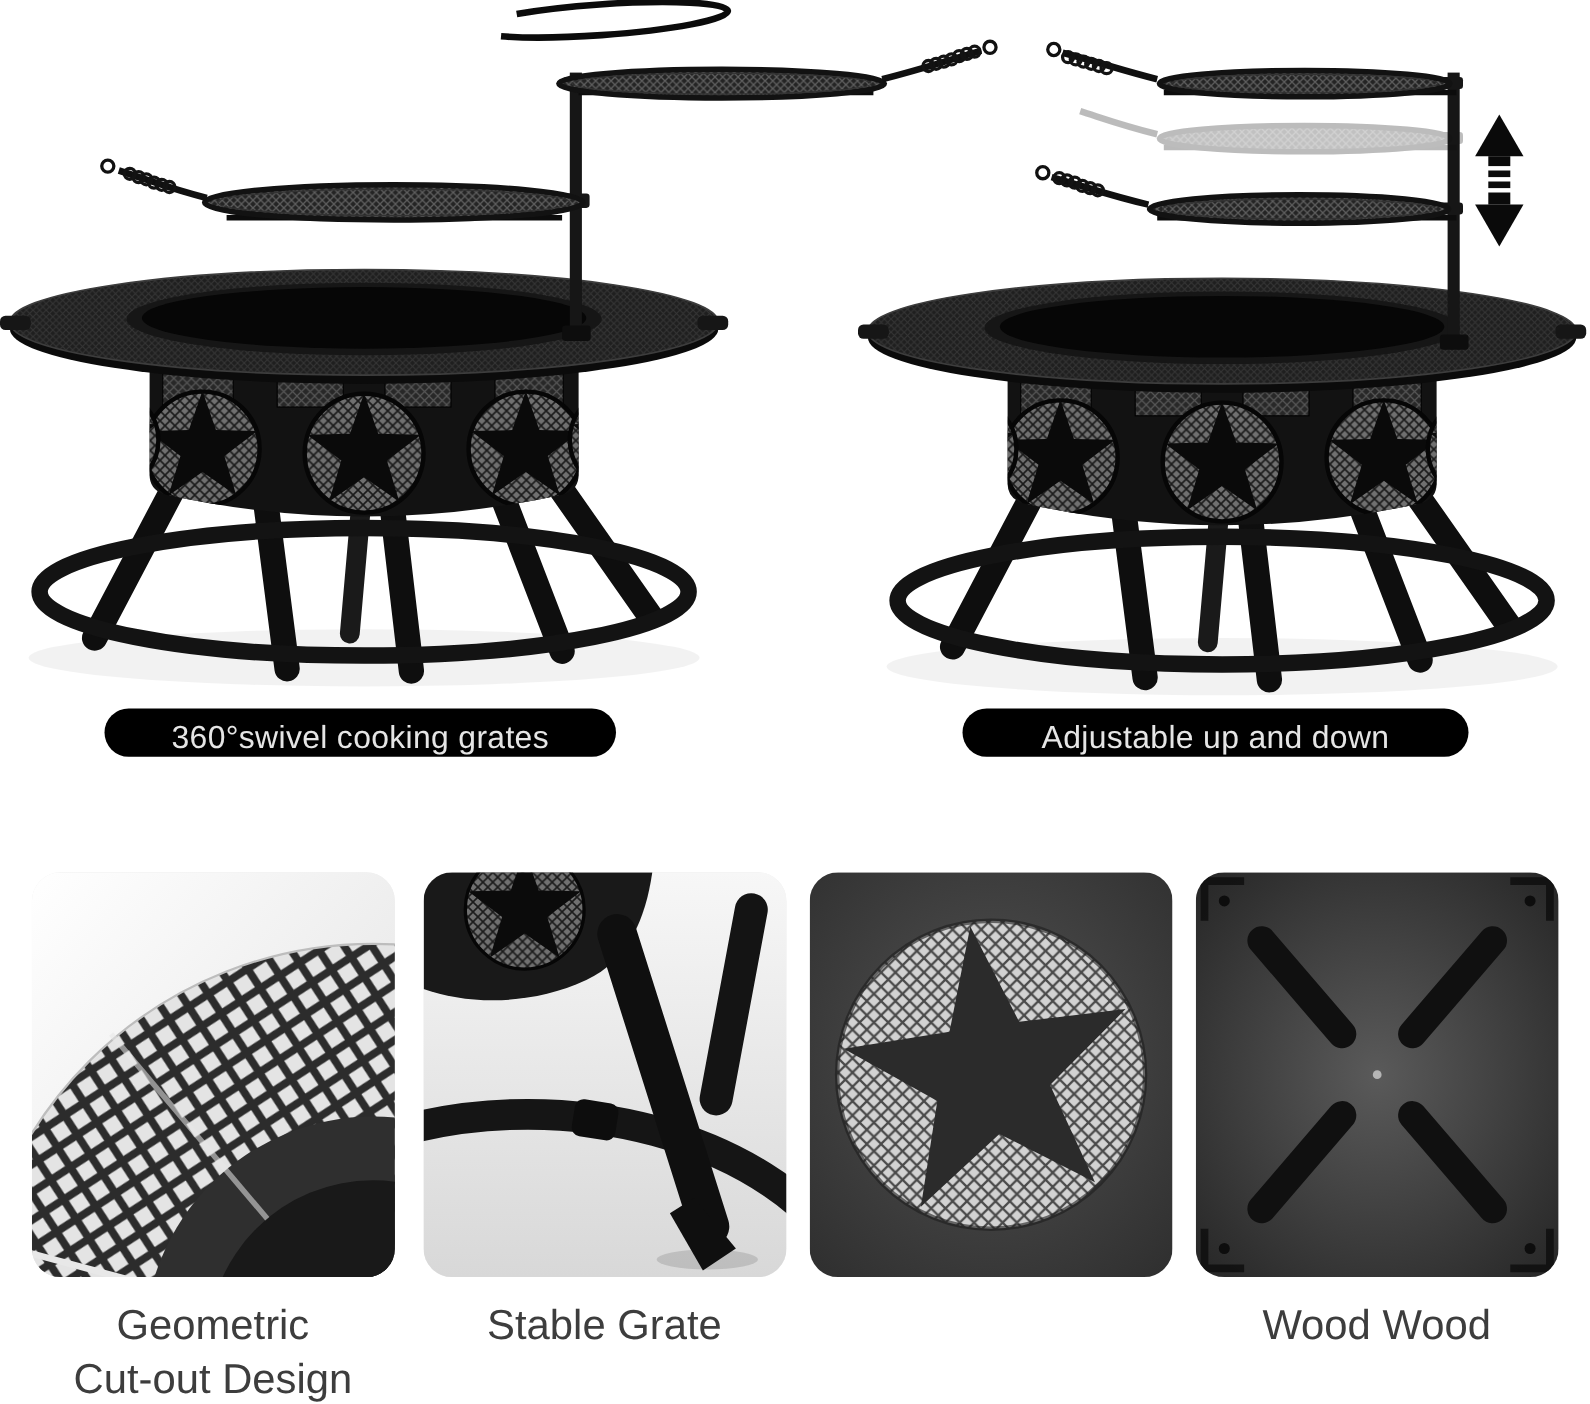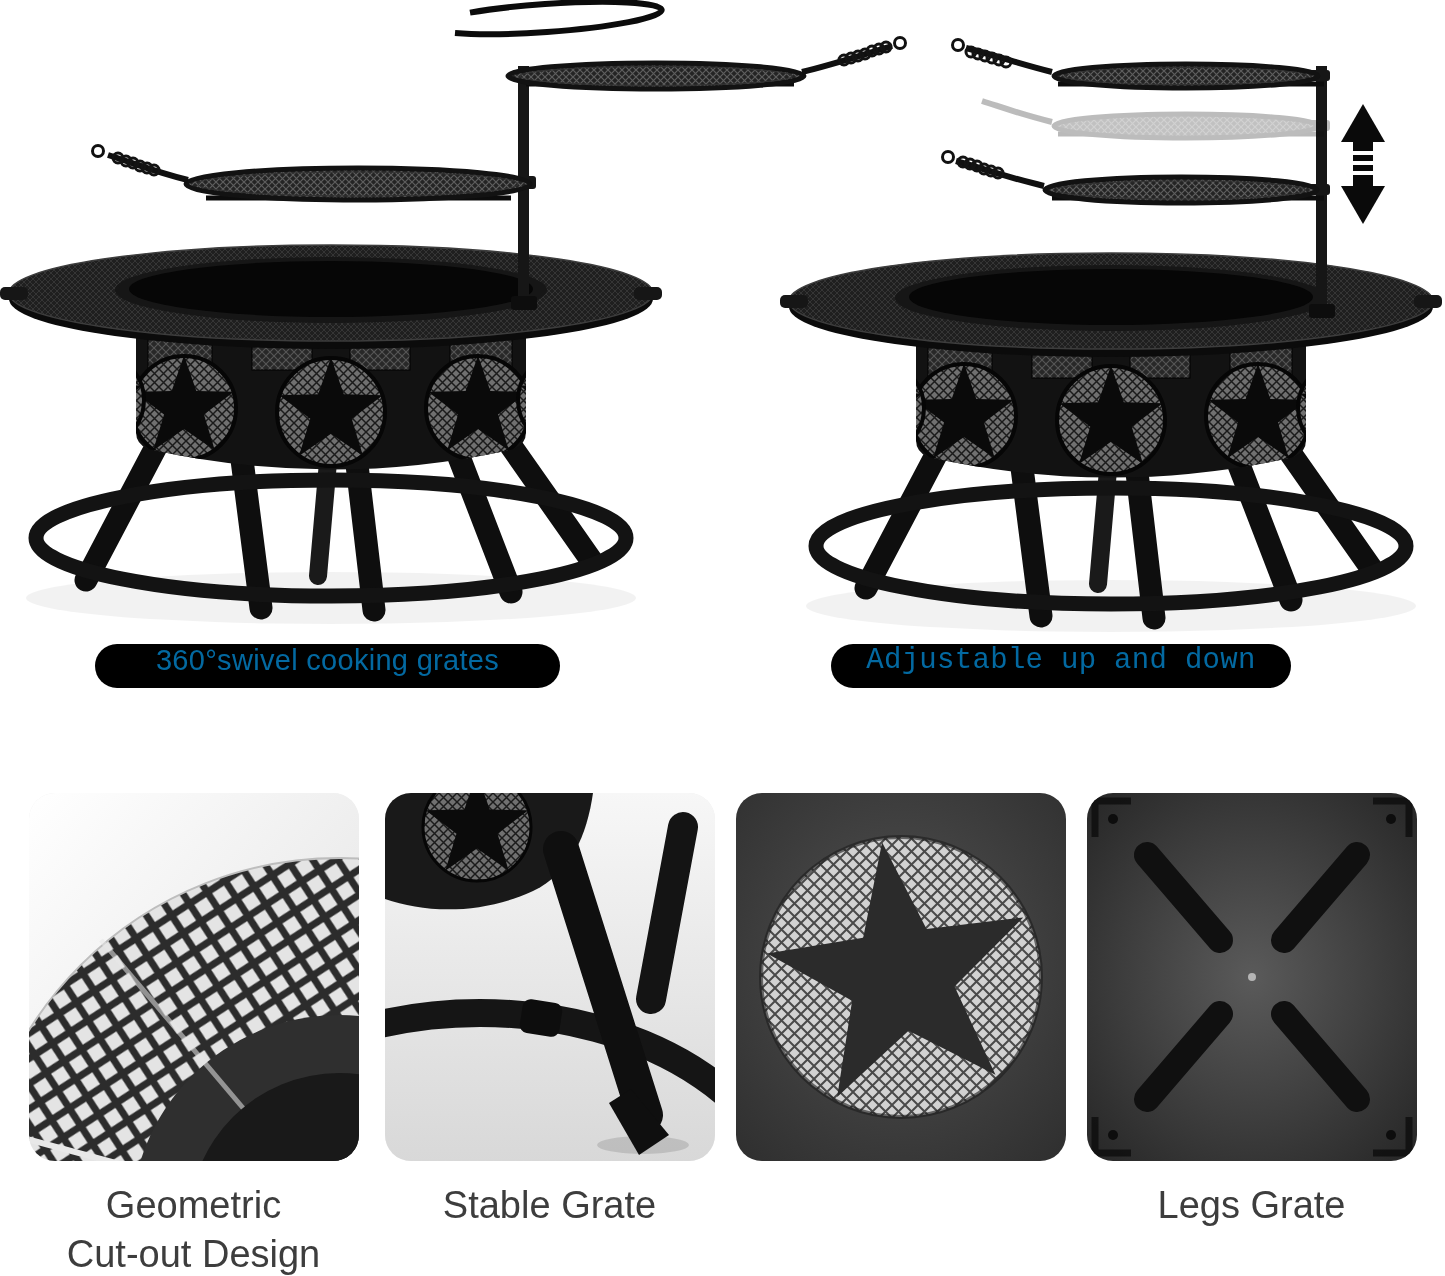--- a/index.html
+++ b/index.html
@@ -5,25 +5,25 @@
   html,body{margin:0;padding:0;}
   body{
     width:1445px;height:1276px;background:#ffffff;overflow:hidden;
     font-family:"Liberation Sans", sans-serif;
   }
   .canvas{position:relative;width:1445px;height:1276px;background:#ffffff;}
   .hero{position:relative;width:1445px;height:700px;}
   .hero-art{position:absolute;left:0;top:0;width:1445px;height:700px;}
   .badge{
     position:absolute;top:644px;height:44px;background:#000000;border-radius:23px;
-    color:#0369a1;display:flex;align-items:flex-start;justify-content:center;
+    color:#e5e5e5;display:flex;align-items:flex-end;justify-content:center;
     font-size:29px;letter-spacing:0.3px;
   }
   .badge-left{left:95px;width:465px;}
-  .badge-right{left:831px;width:460px;font-family:Liberation Mono, monospace;}
+  .badge-right{left:875px;width:460px;}
   .features{margin-top:93px;display:flex;justify-content:center;gap:16px;}
   .feature{margin:0;display:flex;flex-direction:column;align-items:center;}
   .tile{width:330px;height:368px;border-radius:26px;overflow:hidden;background:#eee;}
   .tile svg{display:block;width:330px;height:368px;}
   .feature-label{
     margin-top:20px;width:340px;font-size:38px;line-height:1.3;color:#3d3d3d;
     text-align:center;white-space:pre-line;
   }
 </style>
 </head>
@@ -302,17 +302,17 @@
           </g>
           <circle cx="165" cy="184" r="4" fill="#b5b5b5"></circle>
           <g fill="#0d0d0d">
             <circle cx="26" cy="26" r="5"></circle>
               <circle cx="304" cy="26" r="5"></circle>
             <circle cx="26" cy="342" r="5"></circle>
               <circle cx="304" cy="342" r="5"></circle>
           </g>
         </svg>
       </div>
-      <figcaption class="feature-label">Legs Grate</figcaption>
+      <figcaption class="feature-label">Wood Wood</figcaption>
     </figure>
 
   </section>
 </div>
 
 </body></html>

